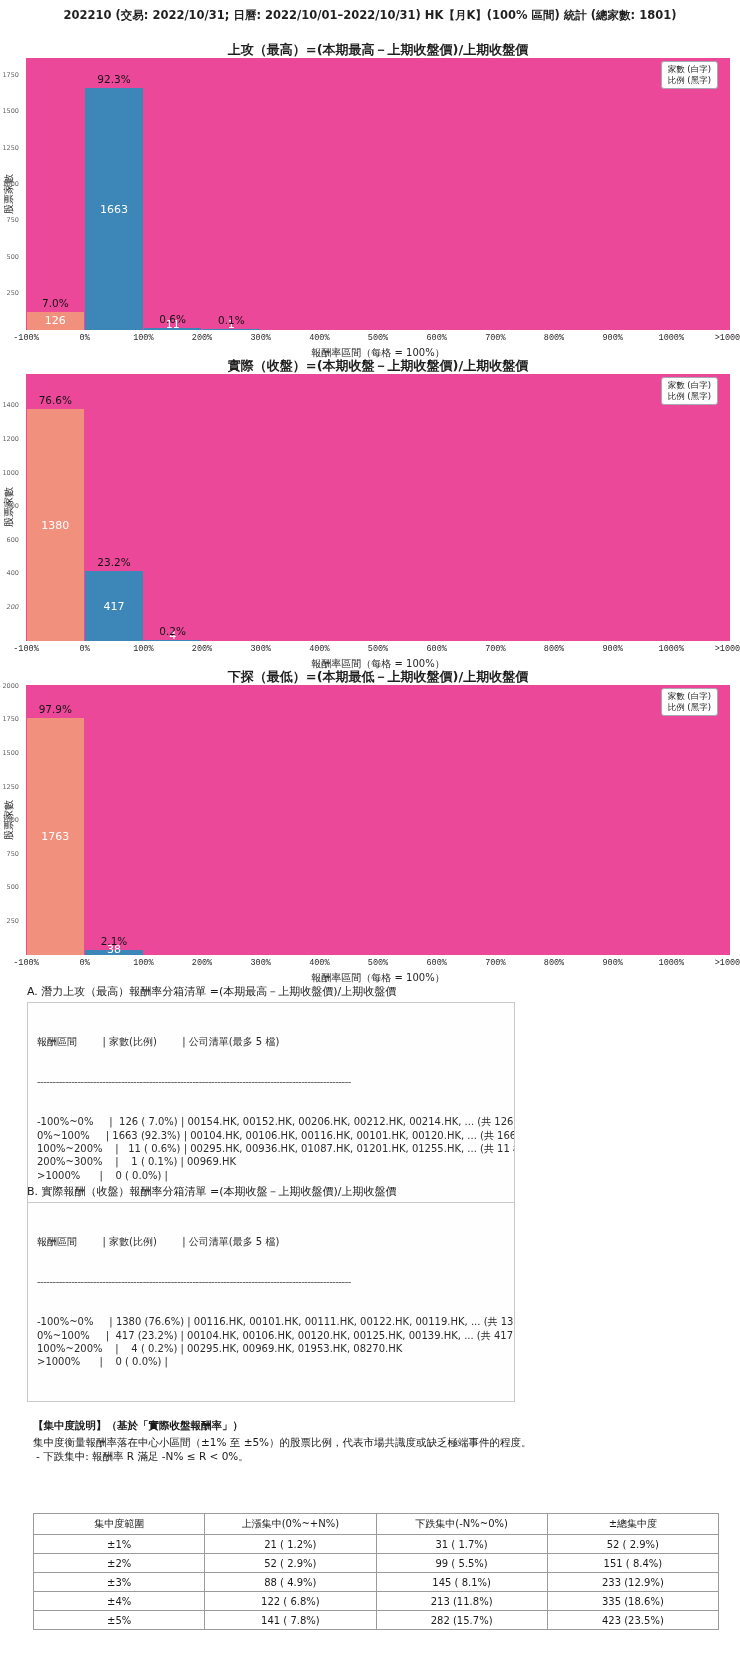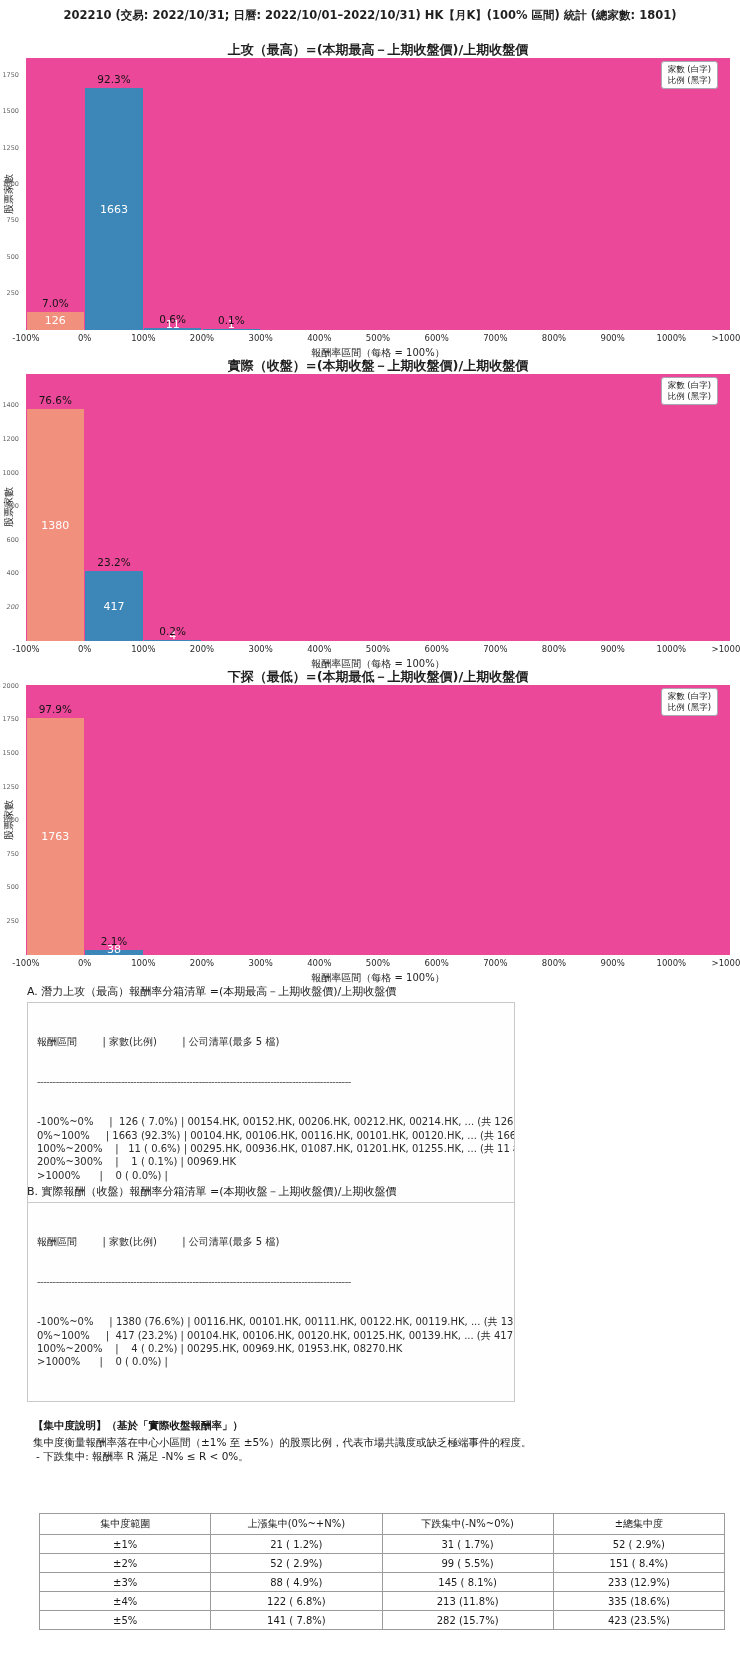--- a/index.html
+++ b/index.html
@@ -16,36 +16,36 @@
   .plot { position:absolute; left:26px; top:17px; width:704px; background:#ec4899; }
   .bar { position:absolute; bottom:0; }
   .count-label { position:absolute; text-align:center; color:#ffffff; font-size:11px; line-height:11px; }
   .pct-label { position:absolute; text-align:center; color:#141414; font-size:10.5px; line-height:12px; }
   .legend { position:absolute; top:3px; right:12px; background:#ffffff; border:1px solid #a9a9b3;
             border-radius:3px; padding:2px 6px; font-size:8.5px; line-height:11px; color:#222; z-index:5; }
   .yticks { position:absolute; left:0; top:17px; width:22px; }
   .ytick { position:absolute; right:3px; font-size:6.5px; line-height:7px; color:#666; white-space:nowrap; }
   .ylabel { position:absolute; left:9px; font-size:10px; color:#1f1f1f; white-space:nowrap;
             transform:translate(-50%,-50%) rotate(-90deg); }
-  .xticks { position:absolute; left:26px; width:704px; height:11px; }
+  .xticks { position:absolute; left:26px; width:704px; height:11px;font-family:Liberation Mono, monospace; }
   .xtick { position:absolute; transform:translateX(-50%); font-size:8.5px; color:#2b2b2b; white-space:nowrap; }
   .xlabel { position:absolute; left:26px; width:704px; text-align:center; font-size:10px; color:#1f1f1f; }
 
   .listing { position:absolute; left:27px; width:690px; }
   .listing-title { font-size:11px; color:#1a1a1a; margin-bottom:3px; }
   .listing-box { width:488px; border:1px solid #c9c9c9; background:#fefefe; padding:5px 9px;
                  font-size:10px; line-height:13.4px; color:#2b2b2b; white-space:pre; overflow:hidden; }
   .listing-row { white-space:pre; }
   .dash-sep { color:#555; letter-spacing:-0.5px; }
 
   .conc { position:absolute; left:33px; width:690px; font-size:10.5px; line-height:14px; color:#1a1a1a; }
   .conc-title { font-weight:600; margin-bottom:3px; }
   .conc-bullet { margin-left:3px; }
 
-  .conc-table { position:absolute; left:39px; width:686px; border-collapse:collapse; table-layout:fixed; }
+  .conc-table { position:absolute; left:33px; width:686px; border-collapse:collapse; table-layout:fixed; }
   .conc-table th, .conc-table td { border:1px solid #9b9b9b; text-align:center; font-size:10px;
                                    color:#1a1a1a; font-weight:normal; padding:0; }
   .conc-table th { height:21px; }
   .conc-table td { height:19px; }
 </style>
 </head>
 <body>
 
 <div class="page">
 

